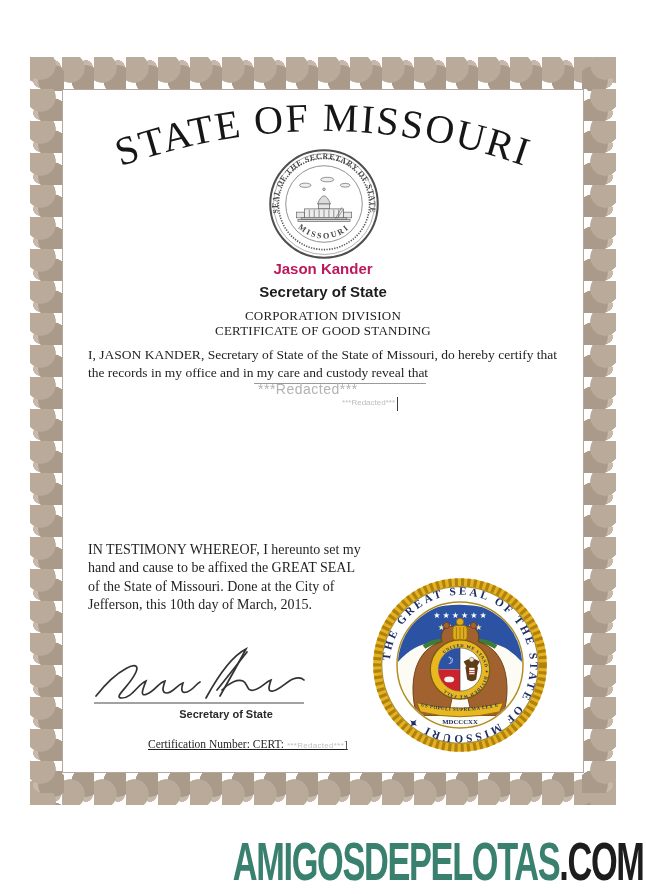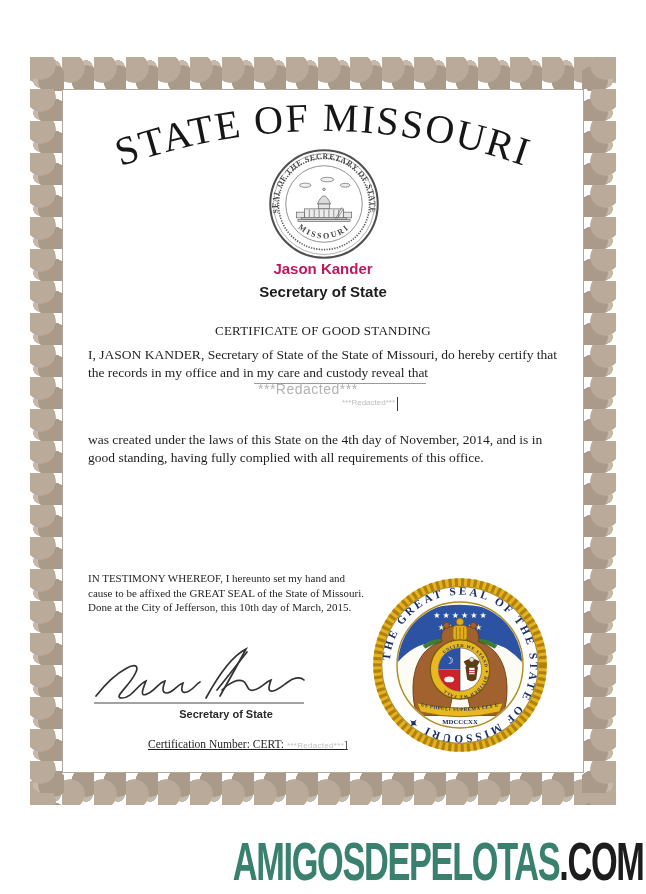--- a/index.html
+++ b/index.html
@@ -52,21 +52,21 @@
   .redacted-line{border-top:1px solid #9a9a9a;height:0;}
   .redacted-main{
     font-family:"Liberation Sans",sans-serif;font-size:14px;color:#b3b3b3;
     margin-top:-3px;text-align:left;padding-left:4px;letter-spacing:.5px;
   }
   .redacted-sub-row{display:flex;justify-content:flex-end;align-items:flex-start;padding-right:28px;}
   .redacted-sub{
     font-family:"Liberation Sans",sans-serif;font-size:8px;color:#bdbdbd;
     border-right:1.5px solid #3c3c3c;padding-right:2px;line-height:12px;height:14px;
   }
-  .testimony{left:58px;top:514px;width:276px;font-size:11px;line-height:1.32;color:#1f1f1f;}
+  .testimony{left:58px;top:484px;width:276px;font-size:14px;line-height:1.32;color:#1f1f1f;}
   .great-seal{left:340px;top:518px;}
   .signature-block{left:60px;top:589px;width:222px;}
   .signature-label{
     margin-left:56px;width:160px;text-align:center;
     font-family:"Liberation Sans",sans-serif;font-weight:bold;font-size:11px;color:#2a2a2a;margin-top:-4px;
   }
   .cert-line{left:118px;top:681px;font-size:11.5px;color:#1f1f1f;text-decoration:underline;}
   .cert-redacted{font-family:"Liberation Sans",sans-serif;font-size:8px;color:#c0c0c0;letter-spacing:.3px;}
   .cert-bracket{color:#3c3c3c;font-size:11px;}
   
@@ -132,33 +132,33 @@
       <rect x="36" y="80" width="10" height="7" fill="#e6e6e6"></rect>
       <rect x="94" y="80" width="10" height="7" fill="#e6e6e6"></rect>
       <rect x="42" y="87" width="56" height="2.2" fill="#d4d4d4"></rect>
       <rect x="38" y="89.2" width="64" height="2.2" fill="#dcdcdc"></rect>
       <path d="M84,88 L92,74 M86,88 L94,76" stroke-width="0.7"></path>
     </g>
   </svg>
 
   <div class="abs centered official-name">Jason Kander</div>
   <div class="abs centered official-title">Secretary of State</div>
+  <div class="abs centered division l1">CORPORATION DIVISION</div>
   <div class="abs para para1">I, JASON KANDER, Secretary of State of the State of Missouri, do hereby certify that the records in my office and in my care and custody reveal that</div>
 
   <div class="abs centered division l2">CERTIFICATE OF GOOD STANDING</div>
 
   <div class="abs redacted-block">
     <div class="redacted-line"></div>
     <div class="redacted-main">***Redacted***</div>
     <div class="redacted-sub-row">
       <span class="redacted-sub">***Redacted***</span>
     </div>
   </div>
 
-  <div class="abs para para2">was created under the laws of this State on the 4th day of November, 2014, and is in good standing, having fully complied with all requirements of this office.</div>
 
   <div class="abs testimony">IN TESTIMONY WHEREOF, I hereunto set my hand and cause to be affixed the GREAT SEAL of the State of Missouri. Done at the City of Jefferson, this 10th day of March, 2015.</div>
 
   <svg class="abs great-seal" width="180" height="180" viewBox="0 0 200 200">
     <defs>
       <path id="gsRing" d="M 22,100 A 78,78 0 1 1 178,100 A 78,78 0 1 1 22,100" fill="none"></path>
       <path id="gsMotto" d="M 74,107 A 27,27 0 1 1 128,107 A 27,27 0 1 1 74,107" fill="none"></path>
       <path id="gsBanner" d="M 58,146 Q 100,156 142,146" fill="none"></path>
       <clipPath id="gsClip">
           <circle cx="100" cy="100" r="69"></circle>

